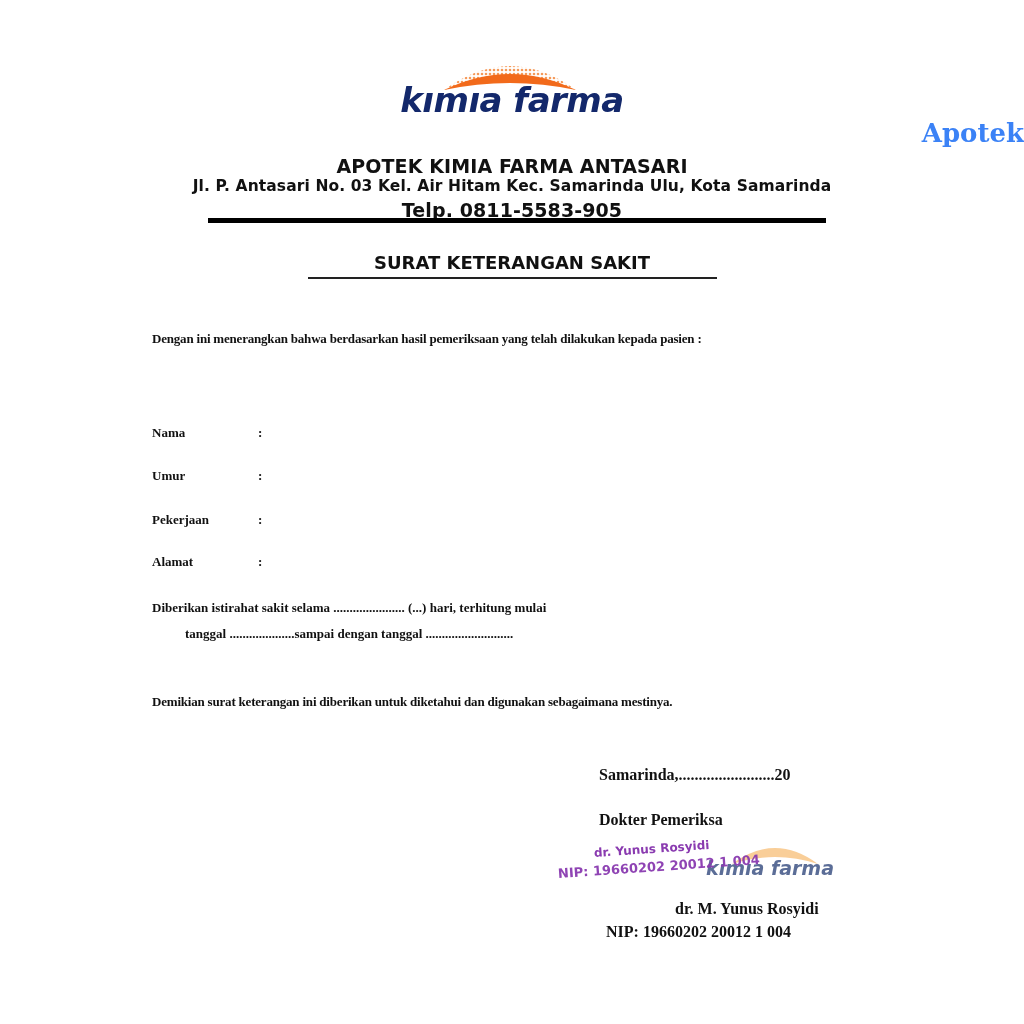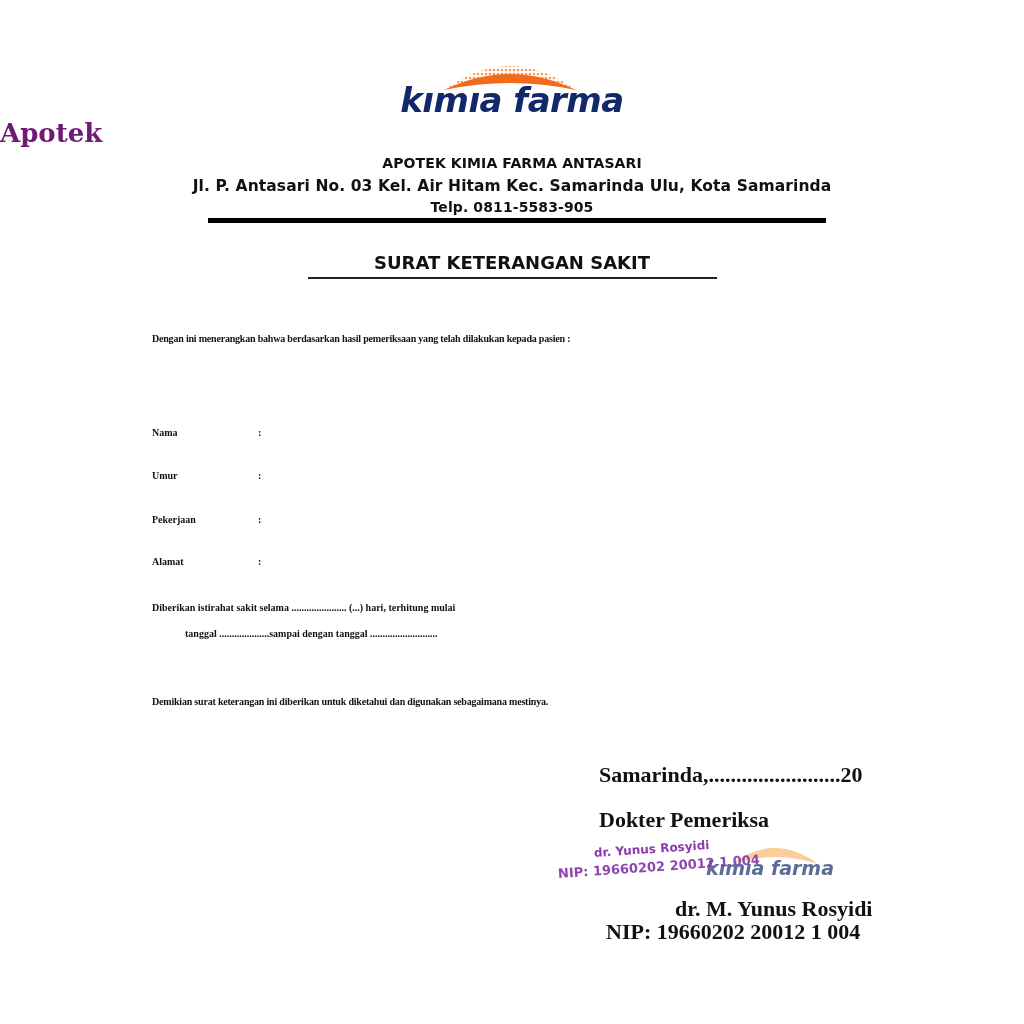--- a/index.html
+++ b/index.html
@@ -27,33 +27,33 @@
       font-family: "DejaVu Sans", sans-serif;
       font-weight: bold;
       font-style: italic;
       font-size: 34px;
       letter-spacing: -0.5px;
       color: #13286b;
       line-height: 40px;
     }
     .logo-sub {
       left: 0; width: 1024px; top: 117px;
-      text-align: left;
+      text-align: right;
       font-family: "DejaVu Serif", serif;
       font-weight: bold;
       font-size: 26px;
-      color: #701a75;
+      color: #3b82f6;
       line-height: 32px;
     }
     .lh-line {
       left: 0; width: 1024px;
       text-align: center;
       font-family: "DejaVu Sans", sans-serif;
       font-weight: bold;
-      font-size: 14px;
+      font-size: 19px;
       color: #111;
       letter-spacing: 0.1px;
     }
     .lh-name { top: 155px; }
     .lh-addr { top: 177px; font-size: 15.5px; }
     .lh-phone { top: 199px; }
     .lh-rule {
       left: 208px; width: 618px; top: 218px; height: 5px;
       background: #000;
     }
@@ -69,21 +69,21 @@
       line-height: 30px;
     }
     .title-rule {
       left: 308px; width: 409px; top: 277px; height: 2px;
       background: #222;
     }
 
     
     .body-text {
       font-weight: bold;
-      font-size: 10px;
+      font-size: 13px;
       color: #111;
       line-height: 20px;
       white-space: nowrap;
     }
     .intro { left: 152px; top: 329px; letter-spacing: -0.2px; }
 
     .field-label { left: 152px; }
     .field-colon { left: 258px; }
     .f1 { top: 423px; }
     .f2 { top: 466px; }
@@ -91,21 +91,21 @@
     .f4 { top: 552px; }
 
     .rest1 { left: 152px; top: 598px; }
     .rest2 { left: 152px; top: 624px; margin-left: 33px; }
 
     .closing { left: 152px; top: 692px; letter-spacing: -0.2px; }
 
     
     .sig-text {
       font-weight: bold;
-      font-size: 22px;
+      font-size: 16px;
       color: #111;
       line-height: 22px;
       white-space: nowrap;
     }
     .sig-place { left: 599px; top: 764px; }
     .sig-role  { left: 599px; top: 786px; margin-top: 23px; }
 
     .stamp-logo-arc { left: 730px; top: 836px; width: 90px; height: 30px; }
     .stamp-logo-word {
       left: 706px; top: 857px;

